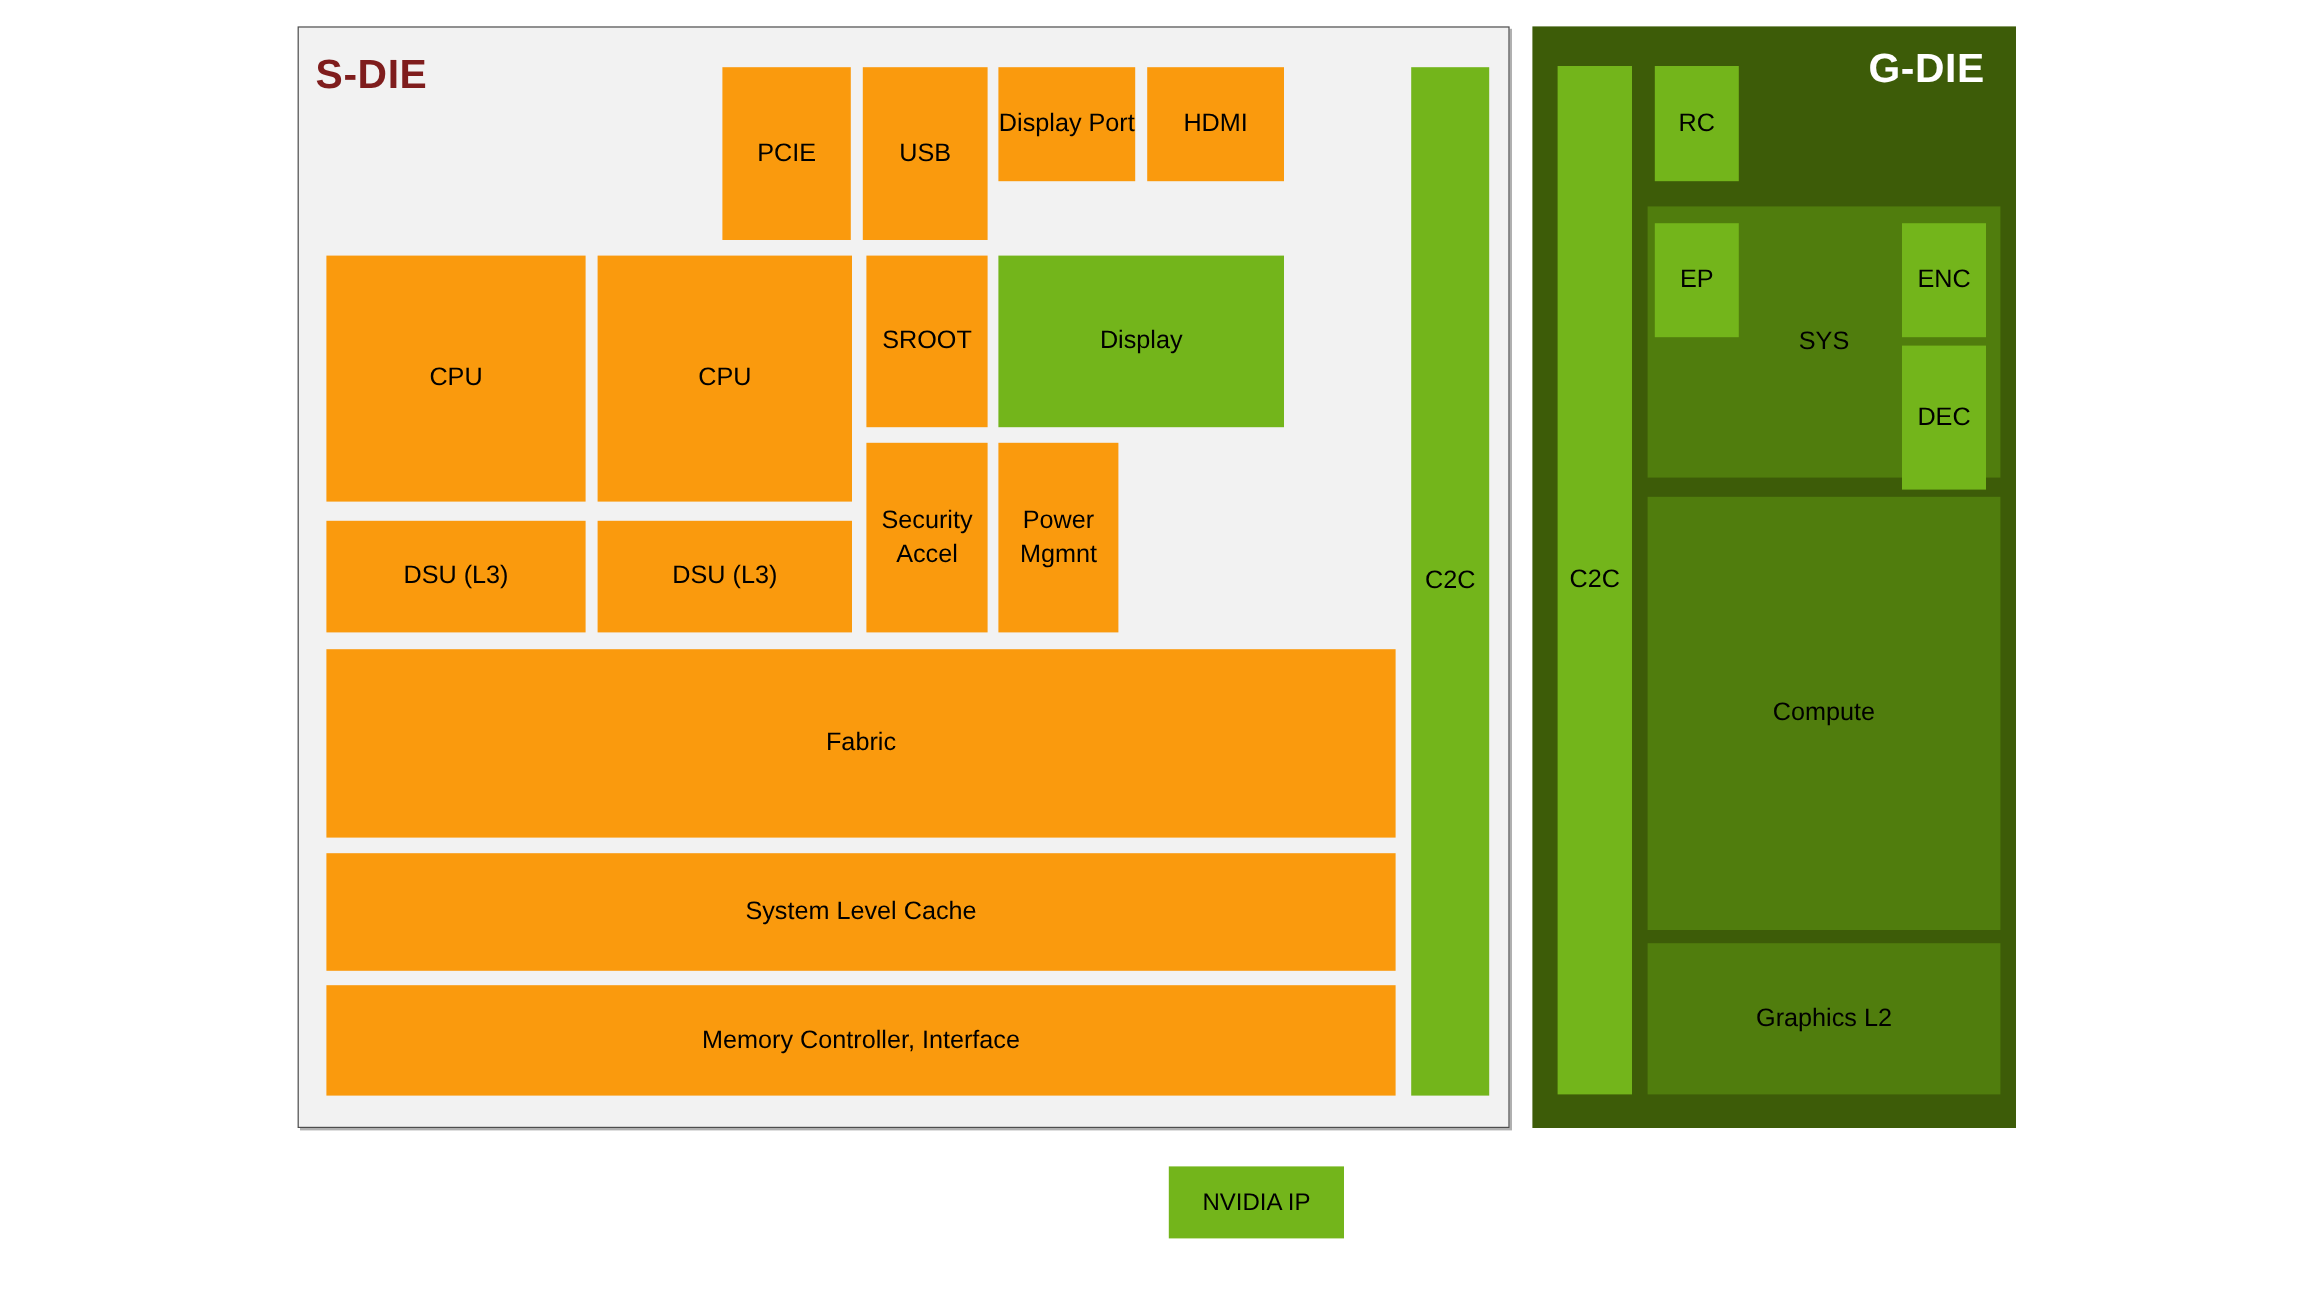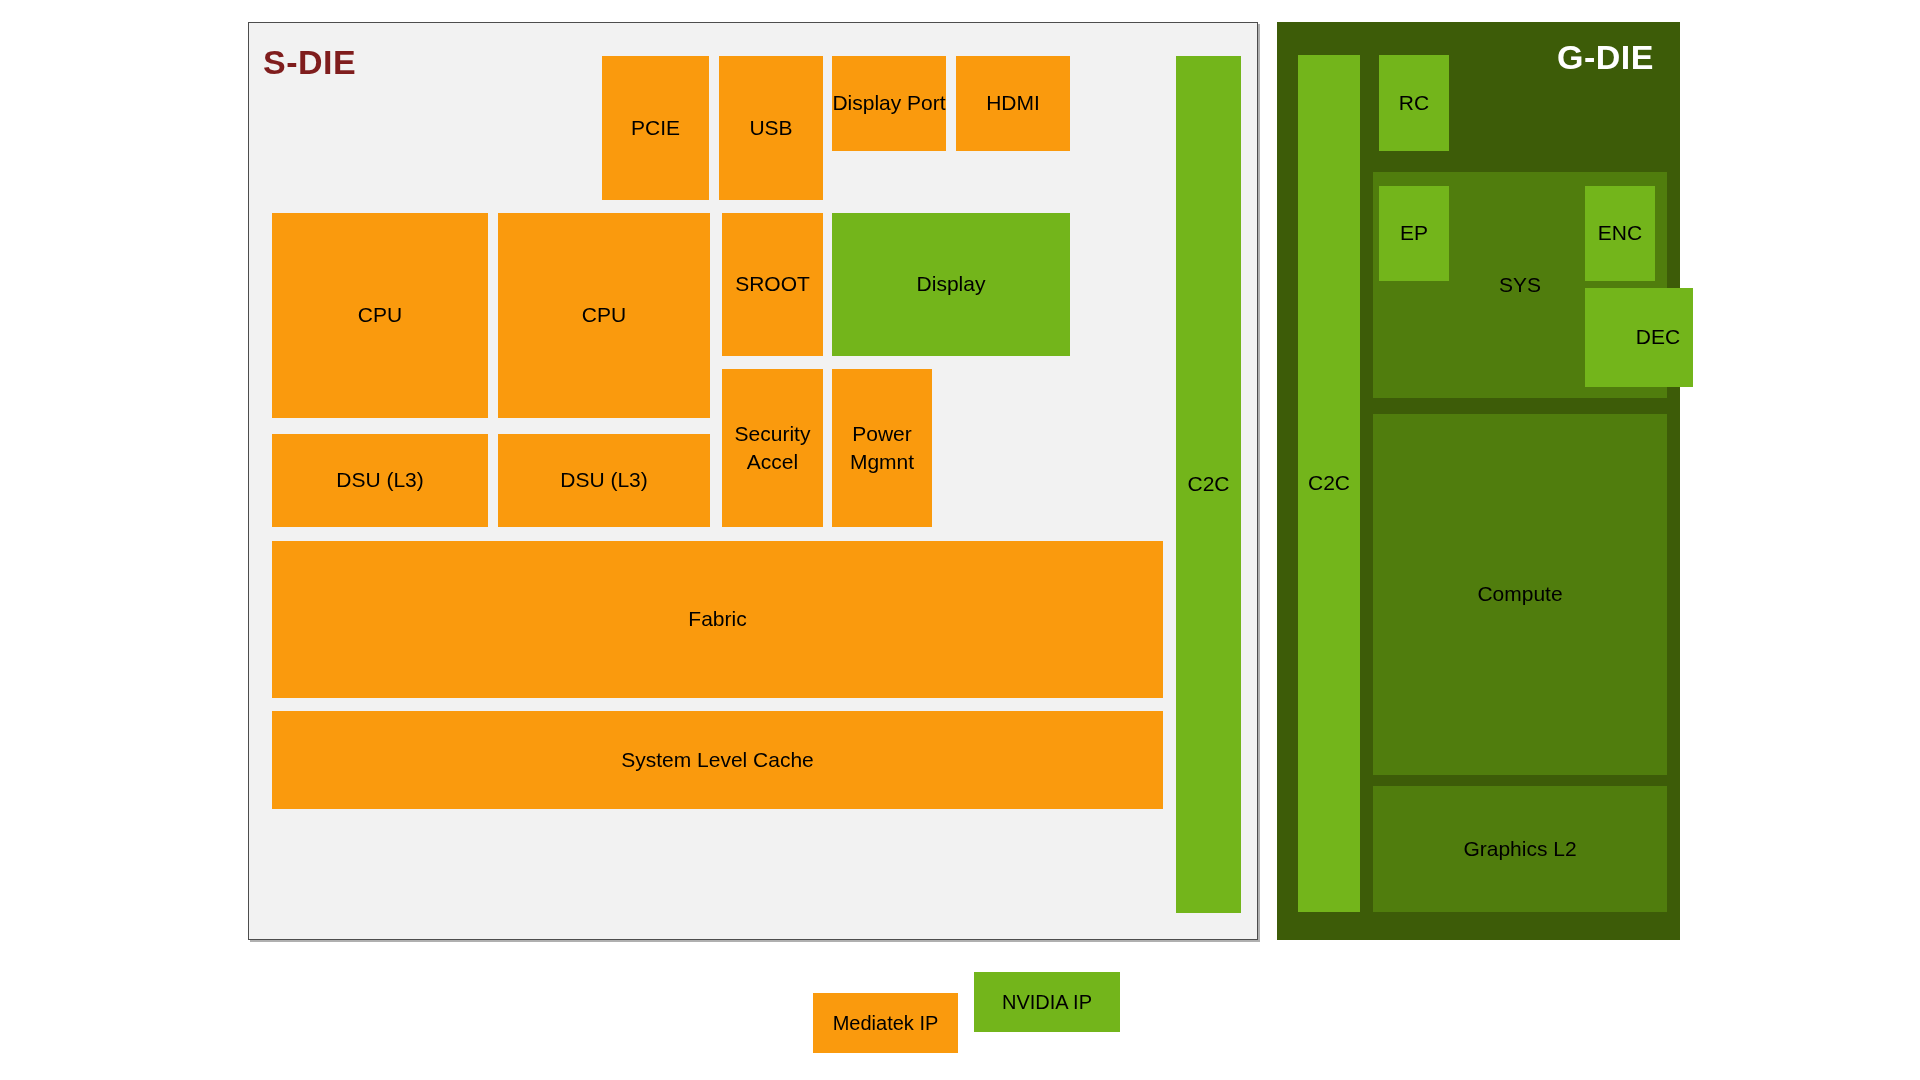--- a/index.html
+++ b/index.html
@@ -67,21 +67,21 @@
   #b-slc     { left: 23px;  top: 688px; width: 891px; height: 98px;  }
   #b-mem     { left: 23px;  top: 798px; width: 891px; height: 92px;  }
   #b-c2c-s   { left: 927px; top: 33px;  width: 65px;  height: 857px; }
 
   
   #b-c2c-g   { left: 21px;  top: 33px;  width: 62px;  height: 857px; }
   #b-rc      { left: 102px; top: 33px;  width: 70px;  height: 96px;  }
   #b-sys     { left: 96px;  top: 150px; width: 294px; height: 226px; }
   #b-ep      { left: 6px;   top: 14px;  width: 70px;  height: 95px; text-align: right;  }
   #b-enc     { left: 212px; top: 14px;  width: 70px;  height: 95px;  }
-  #b-dec     { left: 212px; top: 116px; width: 70px;  height: 99px; padding-left: 38px;  }
+  #b-dec     { left: 212px; top: 116px; width: 70px;  height: 120px;  }
   #b-compute { left: 96px;  top: 392px; width: 294px; height: 361px; }
   #b-gl2     { left: 96px;  top: 764px; width: 294px; height: 126px; }
   .sys-label {
     position: absolute;
     left: 0; right: 0; top: 0; bottom: 0;
     display: flex; align-items: center; justify-content: center;
     font-size: 21px;
   }
 
   
@@ -131,20 +131,23 @@
     </div>
     <div class="blk orange" id="b-dsu2">
       <span>DSU (L3)</span>
     </div>
     <div class="blk orange" id="b-fabric">
       <span>Fabric</span>
     </div>
     <div class="blk orange" id="b-slc">
       <span>System Level Cache</span>
     </div>
+    <div class="blk orange" id="b-mem">
+      <span>Memory Controller, Interface</span>
+    </div>
     <div class="blk lgreen" id="b-c2c-s">
       <span>C2C</span>
     </div>
   </div>
 
   <div class="die" id="gdie">
     <div class="die-title" id="gdie-title">G-DIE</div>
 
     <div class="blk lgreen" id="b-c2c-g">
       <span>C2C</span>
@@ -167,20 +170,17 @@
     </div>
 
     <div class="blk mgreen" id="b-compute">
       <span>Compute</span>
     </div>
     <div class="blk mgreen" id="b-gl2">
       <span>Graphics L2</span>
     </div>
   </div>
 
-  <div class="blk orange" id="legend-mediatek">
-    <span>Mediatek IP</span>
-  </div>
   <div class="blk lgreen" id="legend-nvidia">
     <span>NVIDIA IP</span>
   </div>
 
 </div>
 
 </body></html>

